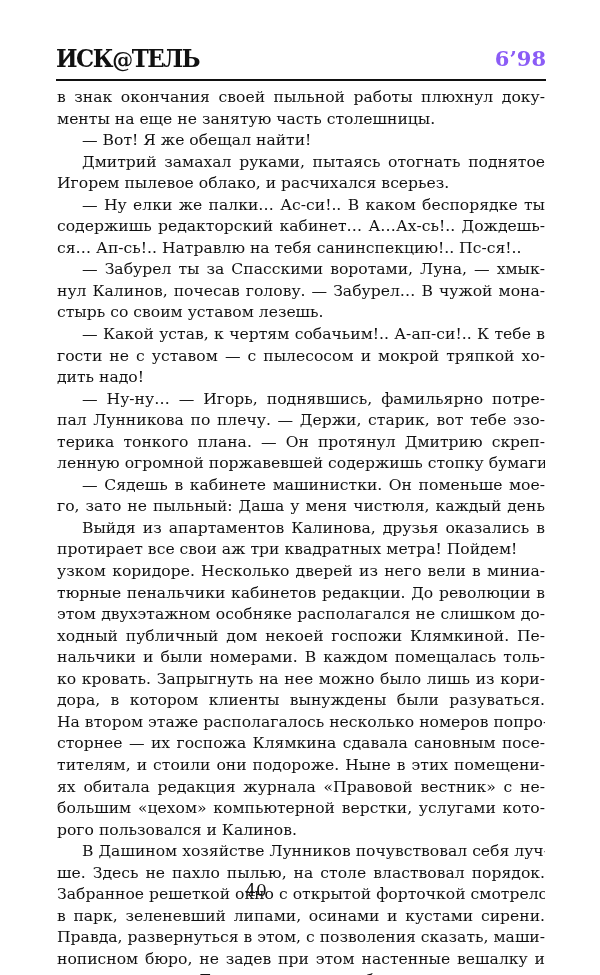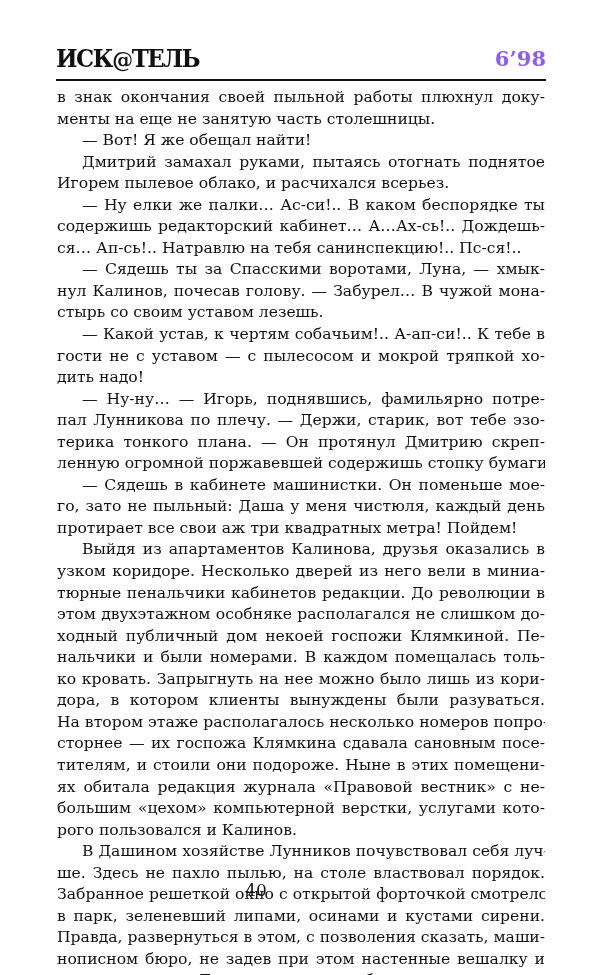--- a/index.html
+++ b/index.html
@@ -28,34 +28,34 @@
 
 <div class="text" id="text-body">
     <div class="line ">в знак окончания своей пыльной работы плюхнул доку-</div>
     <div class="line last">менты на еще не занятую часть столешницы.</div>
     <div class="line indent last">— Вот! Я же обещал найти!</div>
     <div class="line indent">Дмитрий замахал руками, пытаясь отогнать поднятое</div>
     <div class="line last">Игорем пылевое облако, и расчихался всерьез.</div>
     <div class="line indent">— Ну елки же палки… Ас-си!.. В каком беспорядке ты</div>
     <div class="line ">содержишь редакторский кабинет… А…Ах-сь!.. Дождешь-</div>
     <div class="line last">ся… Ап-сь!.. Натравлю на тебя санинспекцию!.. Пс-ся!..</div>
-    <div class="line indent">— Сядешь ты за Спасскими воротами, Луна, — хмык-</div>
+    <div class="line indent">— Забурел ты за Спасскими воротами, Луна, — хмык-</div>
     <div class="line ">нул Калинов, почесав голову. — Забурел… В чужой мона-</div>
     <div class="line last">стырь со своим уставом лезешь.</div>
     <div class="line indent">— Какой устав, к чертям собачьим!.. А-ап-си!.. К тебе в</div>
     <div class="line ">гости не с уставом — с пылесосом и мокрой тряпкой хо-</div>
     <div class="line last">дить надо!</div>
     <div class="line indent">— Ну-ну… — Игорь, поднявшись, фамильярно потре-</div>
     <div class="line ">пал Лунникова по плечу. — Держи, старик, вот тебе эзо-</div>
     <div class="line ">терика тонкого плана. — Он протянул Дмитрию скреп-</div>
     <div class="line last">ленную огромной поржавевшей содержишь стопку бумаги.</div>
     <div class="line indent">— Сядешь в кабинете машинистки. Он поменьше мое-</div>
     <div class="line ">го, зато не пыльный: Даша у меня чистюля, каждый день</div>
+    <div class="line indent">Выйдя из апартаментов Калинова, друзья оказались в</div>
     <div class="line last">протирает все свои аж три квадратных метра! Пойдем!</div>
-    <div class="line indent">Выйдя из апартаментов Калинова, друзья оказались в</div>
     <div class="line ">узком коридоре. Несколько дверей из него вели в миниа-</div>
     <div class="line ">тюрные пенальчики кабинетов редакции. До революции в</div>
     <div class="line ">этом двухэтажном особняке располагался не слишком до-</div>
     <div class="line ">ходный публичный дом некоей госпожи Клямкиной. Пе-</div>
     <div class="line ">нальчики и были номерами. В каждом помещалась толь-</div>
     <div class="line ">ко кровать. Запрыгнуть на нее можно было лишь из кори-</div>
     <div class="line ">дора, в котором клиенты вынуждены были разуваться.</div>
     <div class="line ">На втором этаже располагалось несколько номеров попро-</div>
     <div class="line ">сторнее — их госпожа Клямкина сдавала сановным посе-</div>
     <div class="line ">тителям, и стоили они подороже. Ныне в этих помещени-</div>

